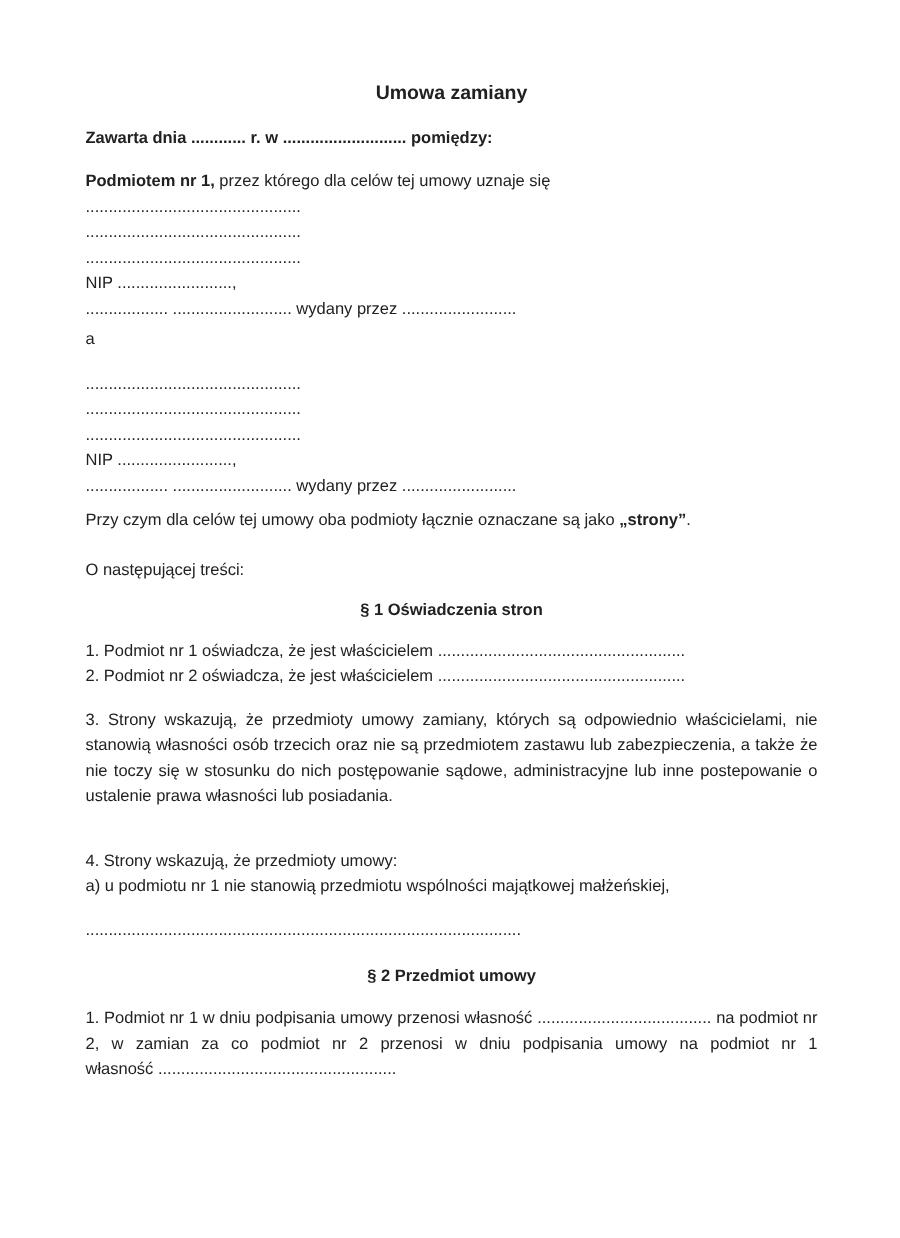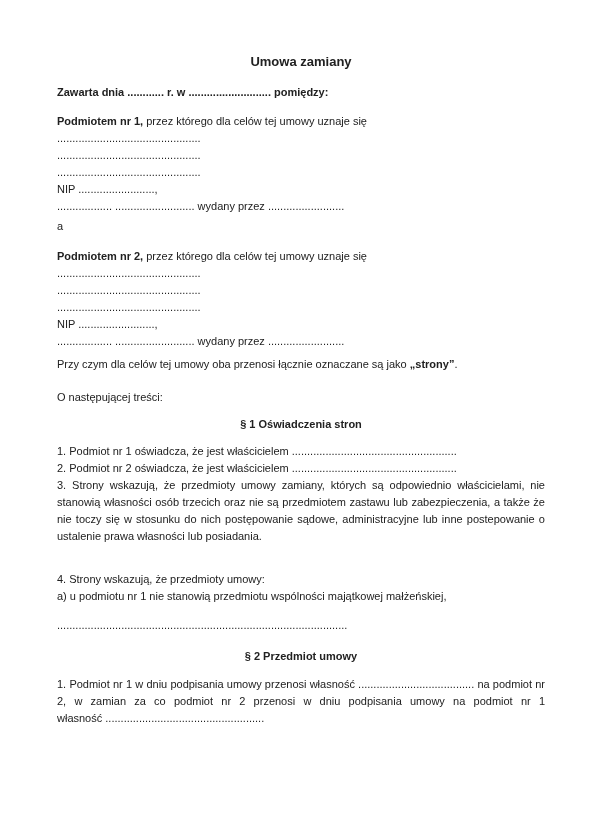--- a/index.html
+++ b/index.html
@@ -33,21 +33,21 @@
   }
   .just { text-align: justify; }
   .intro       { margin-bottom: 12px; }
   .party1      { margin-bottom: 3px; }
   .connector   { margin-bottom: 13px; }
   .party2      { margin-bottom: 6px; }
   .joint       { margin-bottom: 16px; }
   .preamble    { margin-bottom: 10px; }
   .s1-heading  { margin-bottom: 10px; }
   .s1-item1    { }
-  .s1-item2    { }
+  .s1-item2    { margin-bottom: 12px; }
   .s1-item3    { margin-bottom: 26px; }
   .s1-item4    { }
   .s1-item4a   { margin-bottom: 12px; }
   .s1-item4b   { margin-bottom: 13px; }
   .filler      { margin-bottom: 14px; }
   .s2-heading  { margin-bottom: 11px; }
 </style>
 </head>
 <body>
 
@@ -62,29 +62,28 @@
     <p>...............................................</p>
     <p>...............................................</p>
     <p>...............................................</p>
     <p>NIP .........................,</p>
     <p>.................. .......................... wydany przez .........................</p>
   </div>
 
   <p class="connector">a</p>
 
   <div class="party2">
-    <p><span class="b">Podmiotem nr 2,</span><span> przez którego dla celów tej umowy uznaje się</span></p>
     <p>...............................................</p>
     <p>...............................................</p>
     <p>...............................................</p>
     <p>NIP .........................,</p>
     <p>.................. .......................... wydany przez .........................</p>
   </div>
 
-  <p class="joint"><span>Przy czym dla celów tej umowy oba przenosi łącznie oznaczane są jako </span><span class="b">„strony”</span><span>.</span></p>
+  <p class="joint"><span>Przy czym dla celów tej umowy oba podmioty łącznie oznaczane są jako </span><span class="b">„strony”</span><span>.</span></p>
 
   <p class="preamble">O następującej treści:</p>
 
   <p class="sec-heading s1-heading">§ 1 Oświadczenia stron</p>
 
   <p class="s1-item1">1. Podmiot nr 1 oświadcza, że jest właścicielem ......................................................</p>
 
   <p class="s1-item2">2. Podmiot nr 2 oświadcza, że jest właścicielem ......................................................</p>
 
   <p class="just s1-item3">3. Strony wskazują, że przedmioty umowy zamiany, których są odpowiednio właścicielami, nie stanowią własności osób trzecich oraz nie są przedmiotem zastawu lub zabezpieczenia, a także że nie toczy się w stosunku do nich postępowanie sądowe, administracyjne lub inne postepowanie o ustalenie prawa własności lub posiadania.</p>

